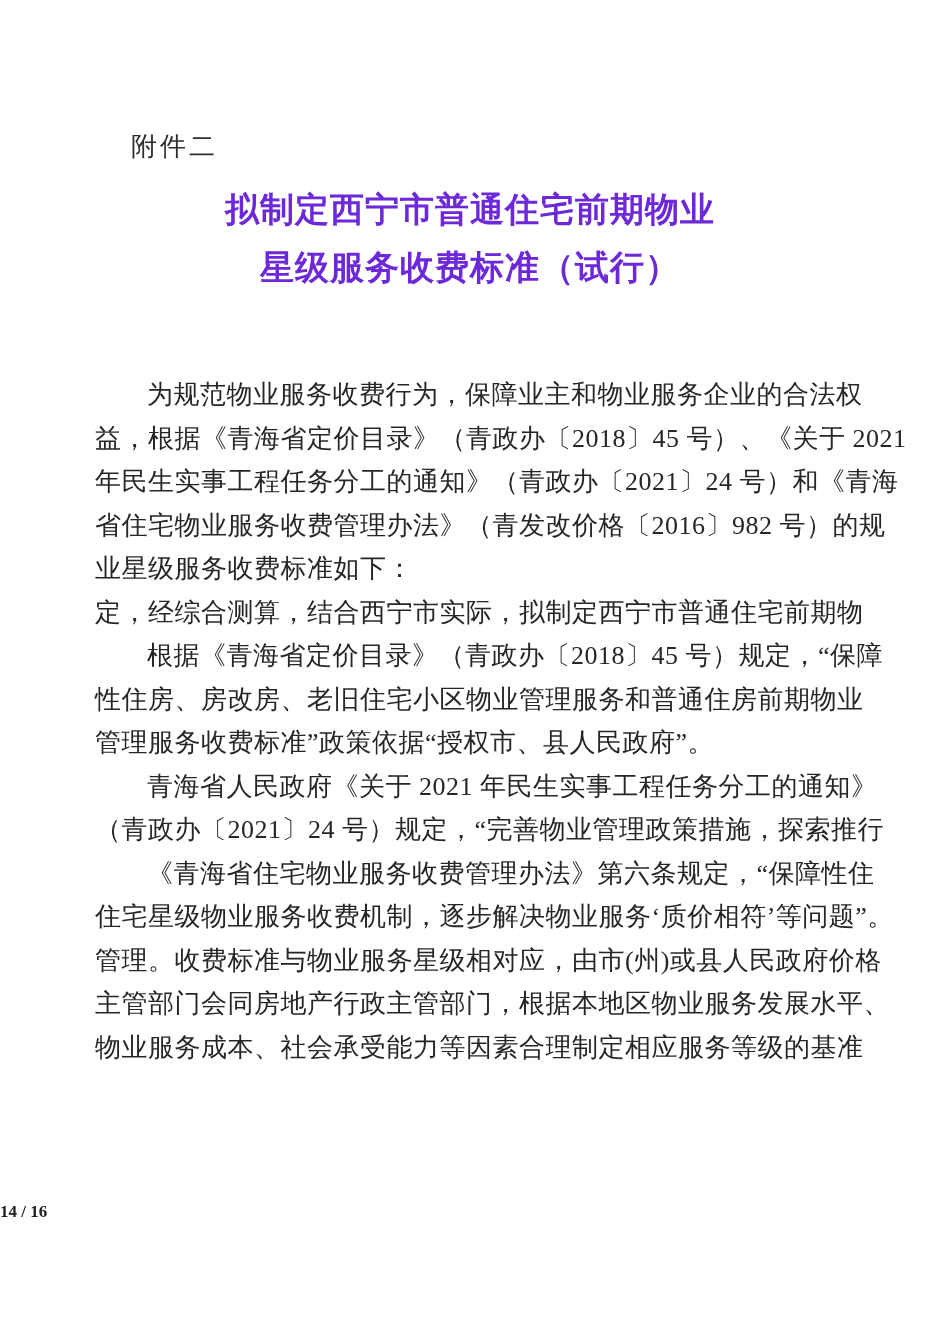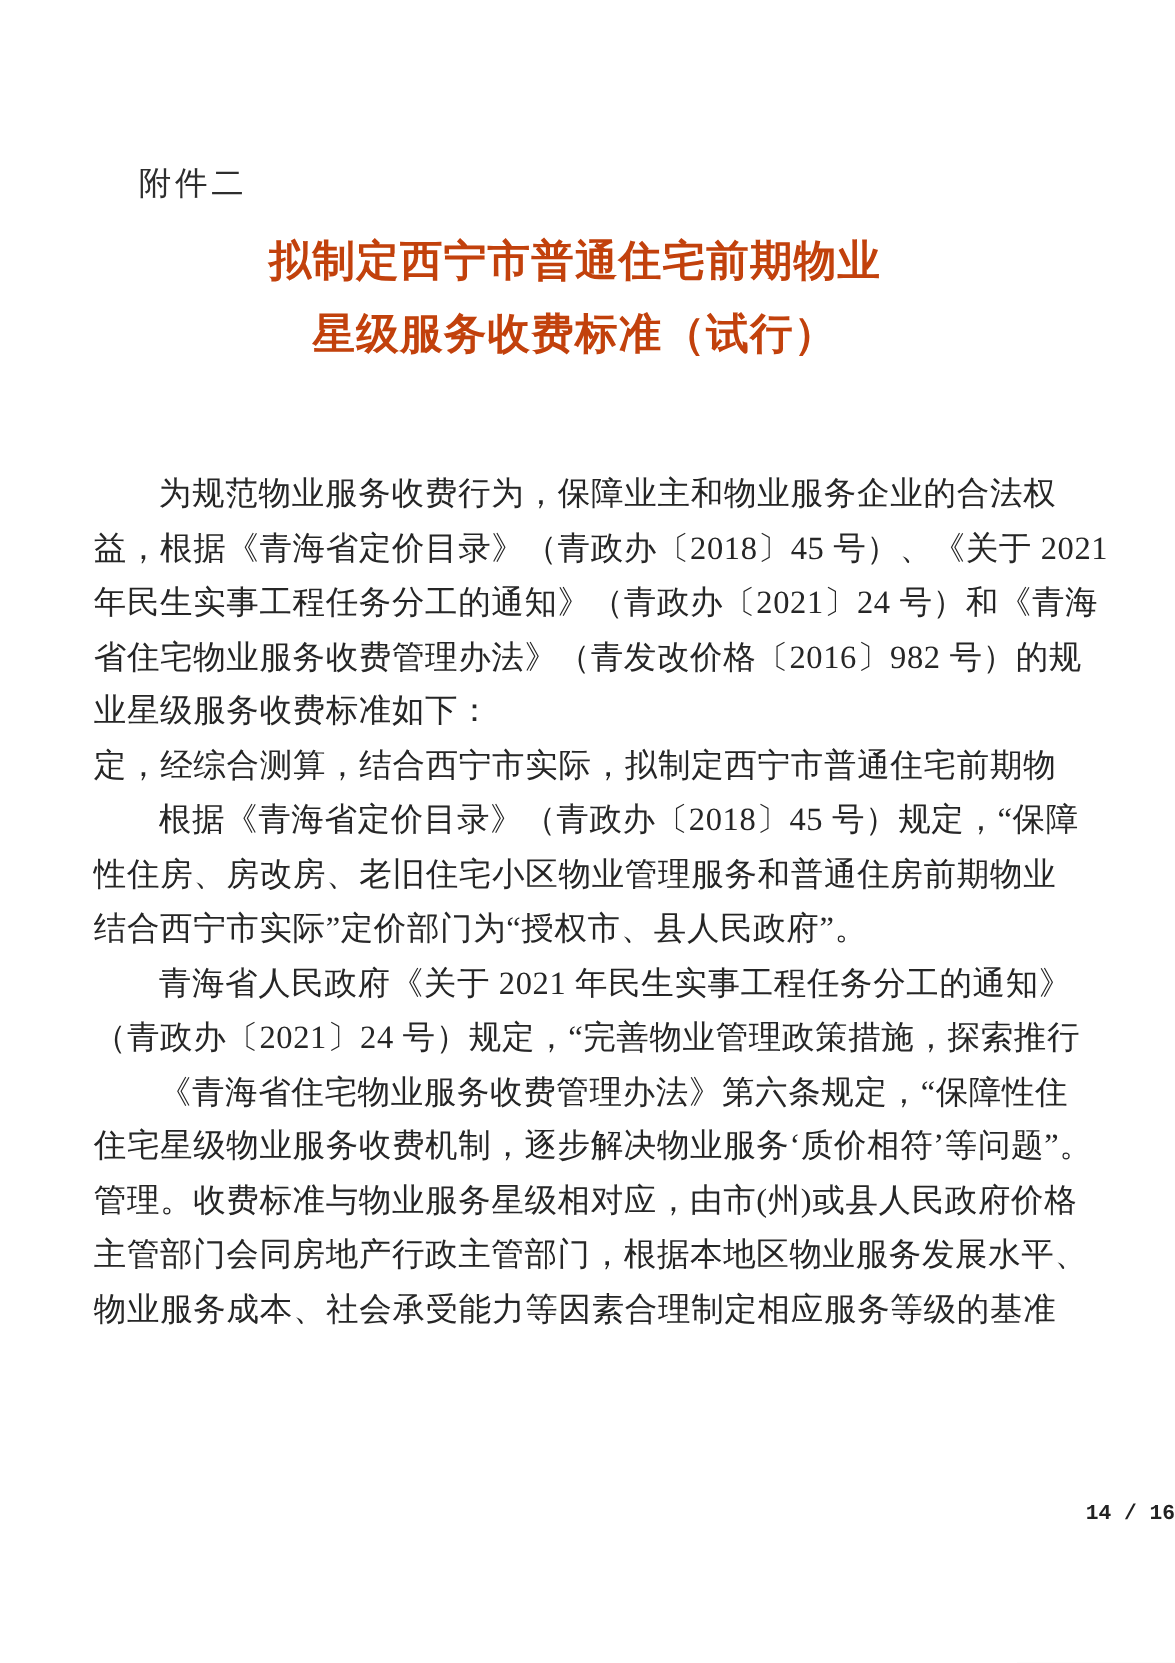--- a/index.html
+++ b/index.html
@@ -7,39 +7,39 @@
     padding: 0;
     background: #fafafa;
   }
   .page {
     position: relative;
     width: 940px;
     height: 1330px;
     margin: 0 auto;
     background: #ffffff;
     box-sizing: border-box;
-    padding: 125px 95px 0 75px;
+    padding: 125px 95px 0 95px;
     overflow: hidden;
     font-family: "Liberation Serif", "DejaVu Serif", serif;
     color: #262626;
   }
   .attachment-label {
     font-size: 26px;
     line-height: 44px;
     margin-left: 36px;
     letter-spacing: 3px;
     color: #2e2e2e;
   }
   .doc-title {
     margin-top: 12px;
     text-align: center;
     font-weight: bold;
     font-size: 34px;
     line-height: 58px;
-    color: #c2410c;
+    color: #6d28d9;
     letter-spacing: 1px;
   }
   .doc-body {
     margin-top: 76px;
     font-size: 26px;
   }
   .line {
     height: 43.5px;
     line-height: 43.5px;
     text-align: justify;
@@ -58,22 +58,22 @@
     font-weight: bold;
     text-indent: 2em;
     text-align-last: left;
     color: #1c1c1c;
   }
   .page-footer {
     position: absolute;
     left: 0;
     right: 0;
     top: 1202px;
-    text-align: right;
-    font-family: Liberation Mono, monospace;
+    text-align: left;
+    font-family: Liberation Serif, serif;
     font-weight: bold;
     font-size: 17px;
     color: #222222;
   }
 </style>
 </head>
 <body>
 
 <div class="page">
 
@@ -87,21 +87,21 @@
   <div class="doc-body">
 
   <div class="line indent">为规范物业服务收费行为，保障业主和物业服务企业的合法权</div>
       <div class="line">益，根据《青海省定价目录》（青政办〔2018〕45 号）、《关于 2021</div>
       <div class="line">年民生实事工程任务分工的通知》（青政办〔2021〕24 号）和《青海</div>
       <div class="line">省住宅物业服务收费管理办法》（青发改价格〔2016〕982 号）的规</div>
       <div class="line end">业星级服务收费标准如下：</div>
       <div class="line">定，经综合测算，结合西宁市实际，拟制定西宁市普通住宅前期物</div>
       <div class="line indent">根据《青海省定价目录》（青政办〔2018〕45 号）规定，“保障</div>
       <div class="line">性住房、房改房、老旧住宅小区物业管理服务和普通住房前期物业</div>
-      <div class="line end">结合西宁市实际”定价部门为“授权市、县人民政府”。</div>
+      <div class="line end">管理服务收费标准”政策依据“授权市、县人民政府”。</div>
       <div class="line indent">青海省人民政府《关于 2021 年民生实事工程任务分工的通知》</div>
       <div class="line">（青政办〔2021〕24 号）规定，“完善物业管理政策措施，探索推行</div>
       <div class="line indent">《青海省住宅物业服务收费管理办法》第六条规定，“保障性住</div>
       <div class="line end">住宅星级物业服务收费机制，逐步解决物业服务‘质价相符’等问题”。</div>
       <div class="line">管理。收费标准与物业服务星级相对应，由市(州)或县人民政府价格</div>
       <div class="line">主管部门会同房地产行政主管部门，根据本地区物业服务发展水平、</div>
       <div class="line">物业服务成本、社会承受能力等因素合理制定相应服务等级的基准</div>
     </div>
 
   <div class="page-footer">14 / 16</div>

